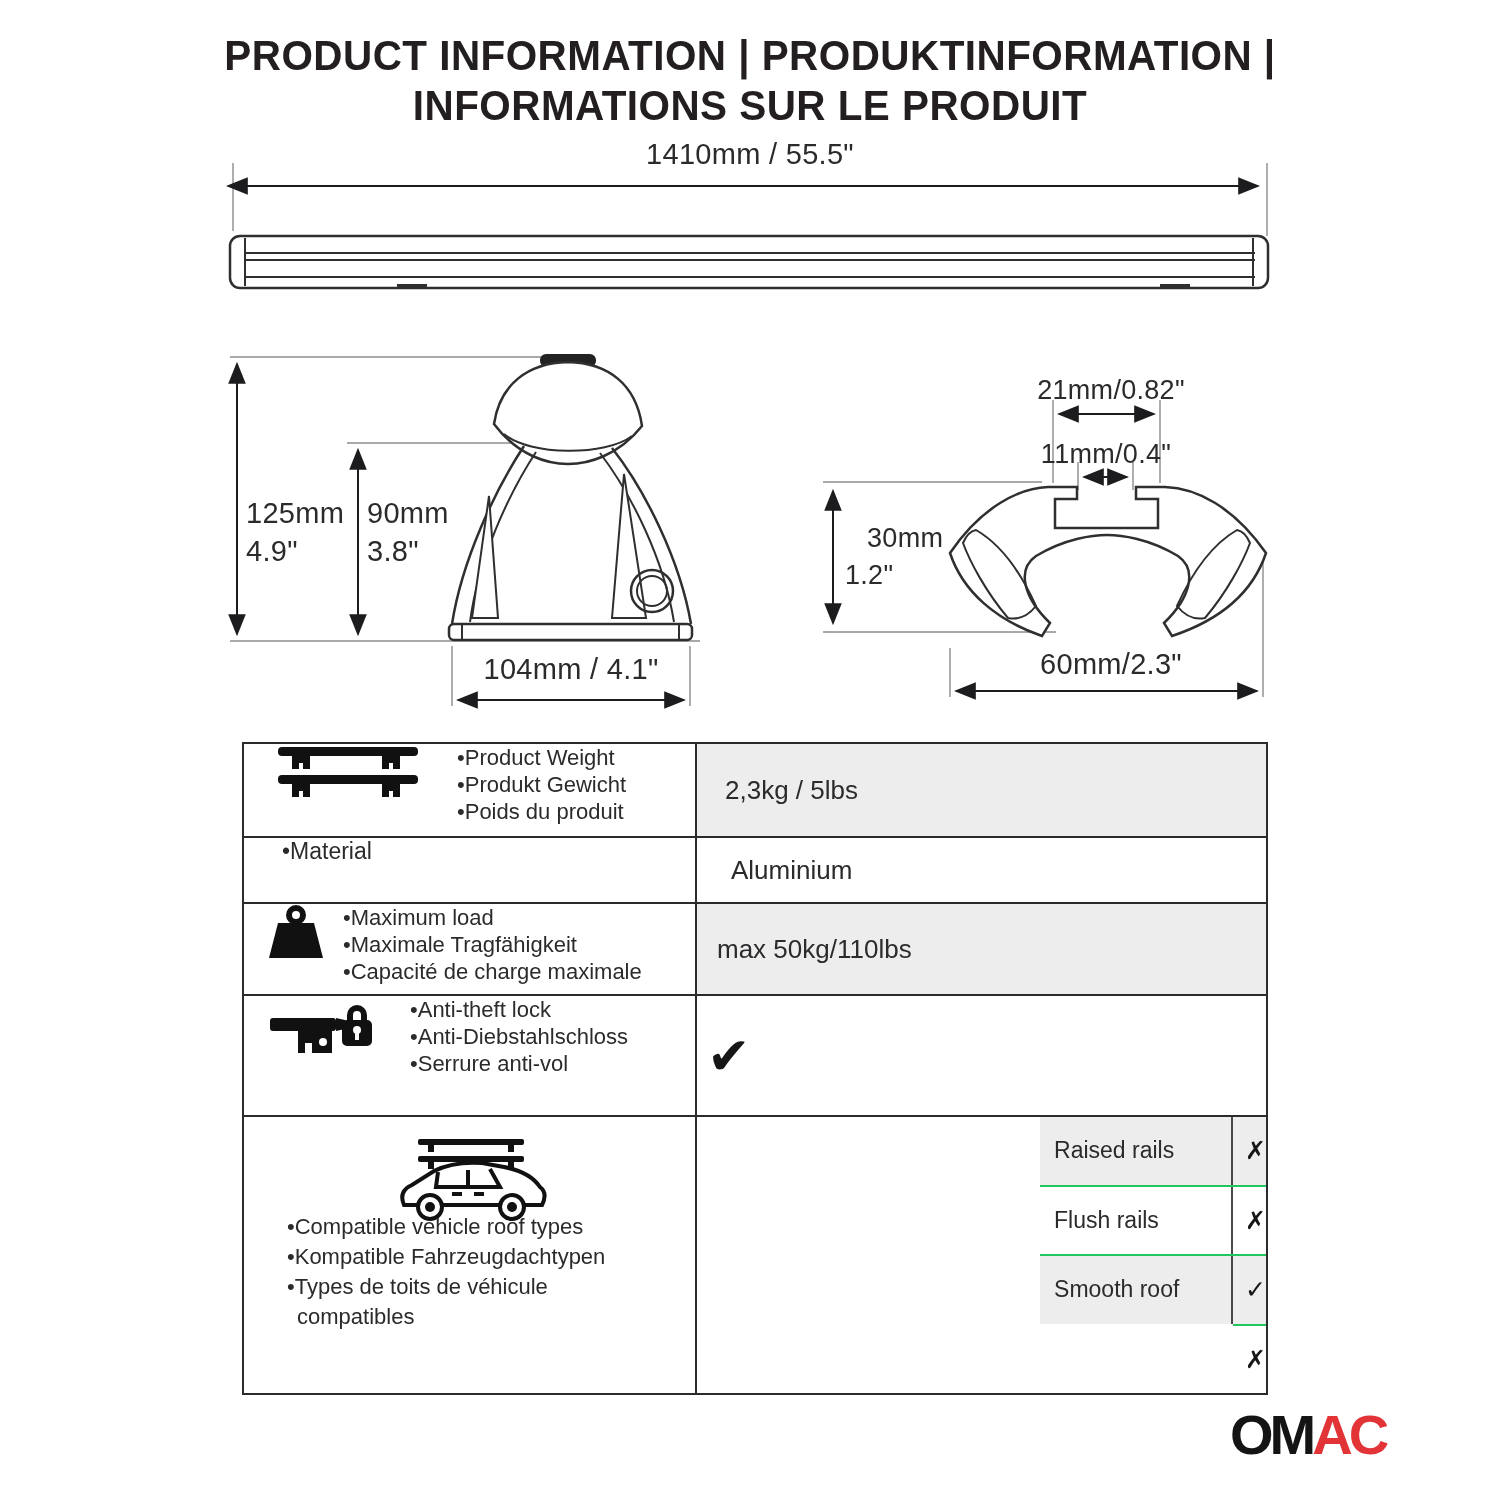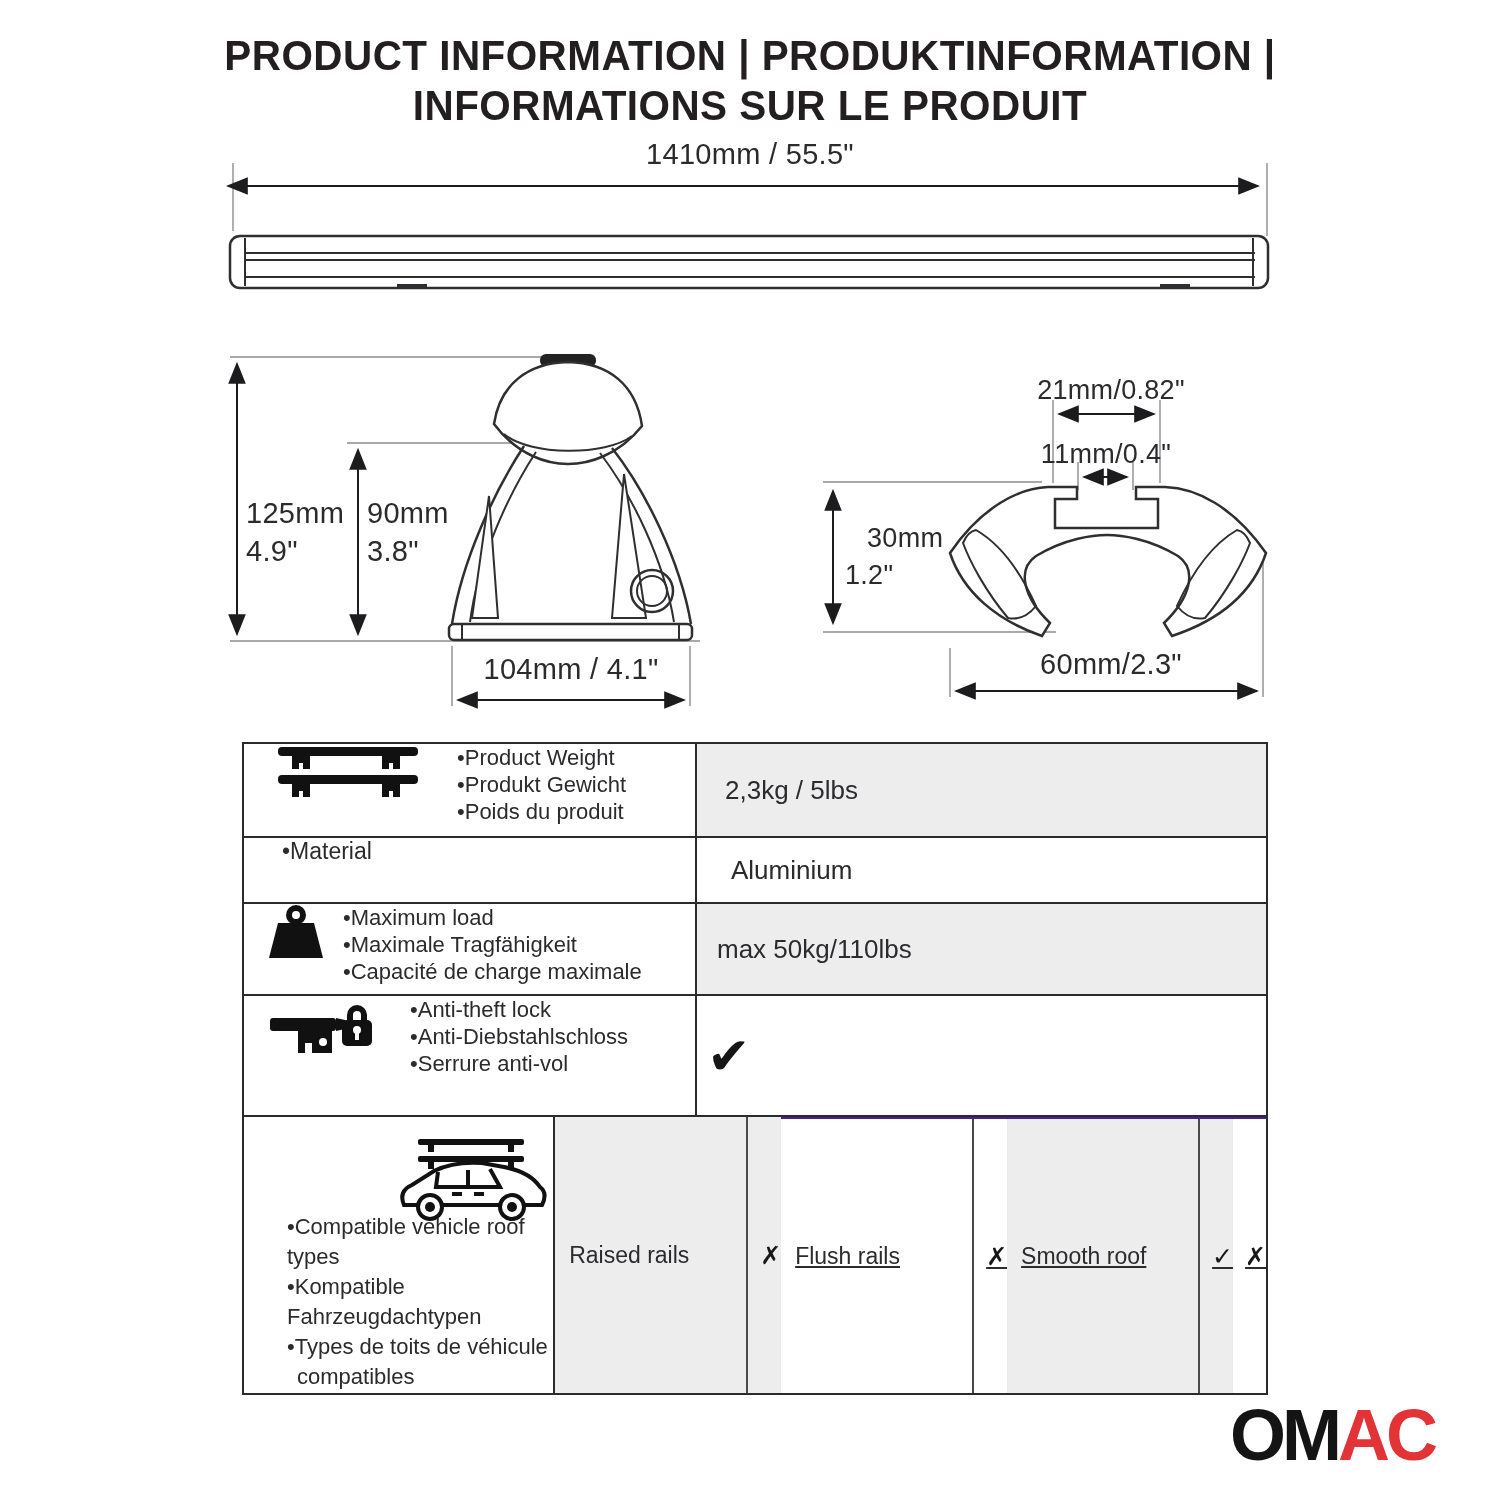--- a/index.html
+++ b/index.html
@@ -30,29 +30,29 @@
   .cell-value{flex:1;display:flex;align-items:center;font-size:26px;}
   .gray{background:#ededee;}
   .labels div{line-height:27px;}
   .r1{height:92px;} .r2{height:66px;} .r3{height:92px;} .r4{height:121px;} .r5{flex:1;}
   .r2 .cell-label{padding-left:38px;font-size:23px;}
   .bigcheck{font-size:52px;color:#161616;line-height:1;}
   .roof-label{position:relative;display:block;}
   .car-ico{position:absolute;left:148px;top:22px;}
   .roof-text{position:absolute;left:43px;top:95px;line-height:30px;}
   .roof-text .cont{padding-left:10px;}
-  .sub-col{flex:1;display:flex;}
+  .sub-col{flex:1;display:flex;flex-direction:column;align-items:flex-end;}
   .sub-row{flex:1;display:flex;box-sizing:border-box;}
-  .sub-row + .sub-row{border-top:2px solid #4c1d95;text-decoration:underline;}
+  .sub-row + .sub-row{border-top:2px solid #22c55e;}
   .sub-label{width:193px;box-sizing:border-box;border-right:2px solid #4a4a4c;
              display:flex;align-items:center;padding-left:14px;font-size:23px;}
   .sub-mark{flex:1;display:flex;align-items:center;padding-left:12px;font-size:25px;color:#161616;}
 
   
-  .logo{position:absolute;left:1230px;top:1392px;font-size:72px;font-weight:bold;
+  .logo{position:absolute;left:1230px;top:1392px;font-size:56px;font-weight:bold;
         letter-spacing:-4px;line-height:86px;color:#141414;}
   .logo .red{color:#e23337;}
 </style>
 </head>
 <body>
 
 <div class="canvas">
 
   <div class="title">
     <div>PRODUCT INFORMATION | PRODUKTINFORMATION |</div>

